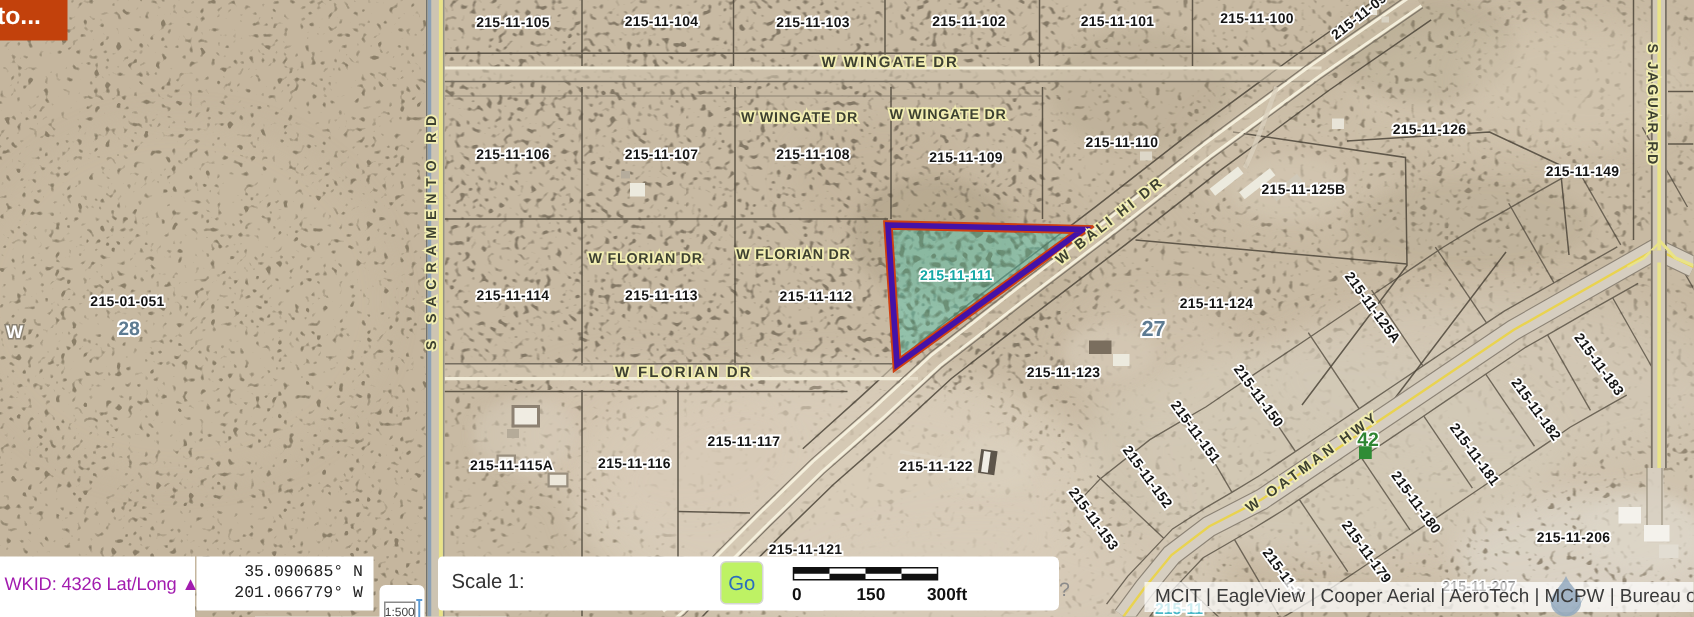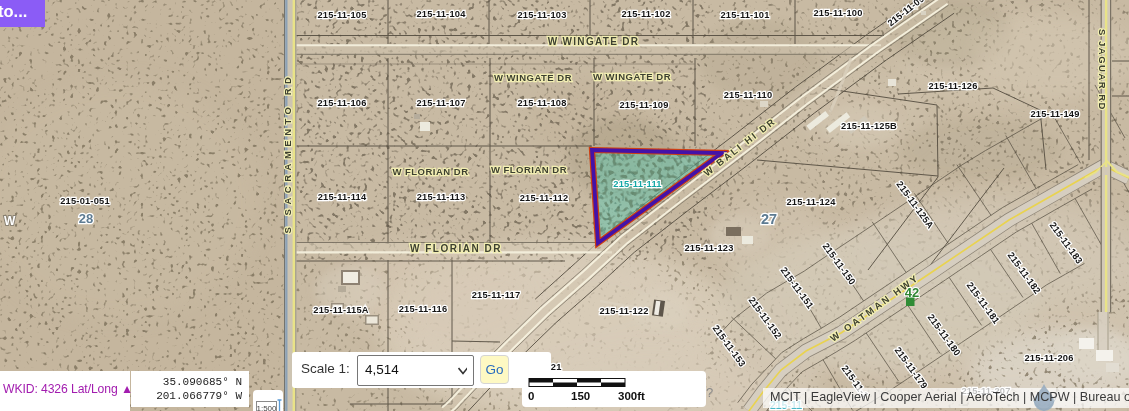--- a/index.html
+++ b/index.html
@@ -1,32 +1,32 @@
 <!DOCTYPE html>
 <html><head><meta charset="utf-8">
 <style>
 html,body{margin:0;padding:0;width:1129px;height:411px;overflow:hidden;font-family:"Liberation Sans",sans-serif;}
 #wrap{position:relative;width:1129px;height:411px;background:#c8baa3;}
 #map{position:absolute;left:0;top:0;}
 .uibox{position:absolute;background:#fff;box-sizing:border-box;}
-#orange{position:absolute;left:0;top:0;width:45px;height:27px;background:#8b5cf6;color:#fff;font-size:16.5px;font-weight:bold;overflow:hidden;}
+#orange{position:absolute;left:0;top:0;width:45px;height:27px;background:#c2410c;color:#fff;font-size:16.5px;font-weight:bold;overflow:hidden;}
 #orange span{position:absolute;left:-2px;top:2px;}
 #wkid{left:0;top:371px;width:130px;height:45px;font-size:12.2px;color:#a21caf;letter-spacing:-0.1px;}
 #wkid span{position:absolute;left:3px;top:11px;white-space:nowrap;}
 #latlon{left:131px;top:371px;width:118px;height:35.5px;font-size:11.2px;color:#222;}
 #latlon .lb{position:absolute;left:26px;font-weight:normal;margin-top:41px;}
 #latlon .vl{position:absolute;right:7px;text-align:right;white-space:nowrap;font-size:11px;font-family:Liberation Mono, monospace;}
 #latlon .r1{top:4.5px;}#latlon .r2{top:18.5px;}
 #sc500{left:253px;top:390px;width:30px;height:35.5px;border-radius:4px;}
-#scalebox{left:292px;top:352px;width:259px;height:35.5px;border-radius:3px;}
+#scalebox{left:292px;top:371px;width:259px;height:35.5px;border-radius:3px;}
 #scalebox .lab{position:absolute;left:9px;top:9px;font-size:13.5px;color:#333;}
 #dd{position:absolute;left:65px;top:3px;width:115px;height:29px;border:1px solid #767676;border-radius:2px;background:#fff;}
 #dd .val{position:absolute;left:7px;top:6px;font-size:13.5px;color:#111;}
 #dd .arr{position:absolute;right:6px;top:10px;width:9px;height:9px;}
-#gobtn{position:absolute;left:188px;top:3px;width:29px;height:29px;background:#fef9c3;border:1px solid #d5d5d5;border-radius:4px;color:#2a6dbf;font-size:13.5px;text-align:center;line-height:27px;box-sizing:border-box;}
+#gobtn{position:absolute;left:188px;top:3px;width:29px;height:29px;background:#bef264;border:1px solid #d5d5d5;border-radius:4px;color:#2a6dbf;font-size:13.5px;text-align:center;line-height:27px;box-sizing:border-box;}
 #sbar{left:522px;top:371px;width:184px;height:35.5px;border-radius:4px;}
 #attrib{position:absolute;left:763px;top:388px;width:366px;height:20px;background:rgba(255,255,255,0.73);color:#3a3a3a;font-size:12.6px;white-space:nowrap;overflow:hidden;}
 #attribtext{position:absolute;left:763px;top:388px;width:366px;height:20px;color:#3a3a3a;font-size:12.6px;white-space:nowrap;overflow:hidden;}
 #attribtext span{position:absolute;left:7px;top:2px;}
 </style></head>
 <body>
 <div id="wrap">
 <svg id="map" width="1129" height="411" xmlns="http://www.w3.org/2000/svg">
 <defs>
 <filter id="spA" x="0" y="0" width="100%" height="100%">
@@ -332,26 +332,20 @@
         <rect x="3.5" y="11.5" width="20" height="12" fill="none" stroke="#8a8a8a" stroke-width="1"></rect>
         <text x="13.5" y="20.5" font-size="8px" text-anchor="middle" fill="#444" font-family="Liberation Sans">1:500</text>
         <g stroke="#5b9bd5" stroke-width="1.3" fill="none">
           <line x1="26.5" y1="10" x2="26.5" y2="25"></line>
           <path d="M24.5 10 h4 M24.5 25 h4"></path>
         </g>
       </svg>
 </div>
 <div id="scalebox" class="uibox">
 <span class="lab">Scale 1:</span>
-<div id="dd">
-        <span class="val">4,514</span>
-        <svg class="arr" width="10" height="10">
-          <path d="M0.5 2 L5 7.5 L9.5 2" fill="none" stroke="#333" stroke-width="1.6"></path>
-        </svg>
-      </div>
 <div id="gobtn">Go</div>
 </div>
 <div id="sbar" class="uibox">
 <svg width="184" height="35">
 <g>
 <rect x="7" y="7.5" width="96" height="8" fill="#fff" stroke="#111" stroke-width="1"></rect>
 <rect x="7" y="7.5" width="24" height="4" fill="#111"></rect>
           <rect x="55" y="7.5" width="24" height="4" fill="#111"></rect>
 <rect x="31" y="11.5" width="24" height="4" fill="#111"></rect>
           <rect x="79" y="11.5" width="24" height="4" fill="#111"></rect>

